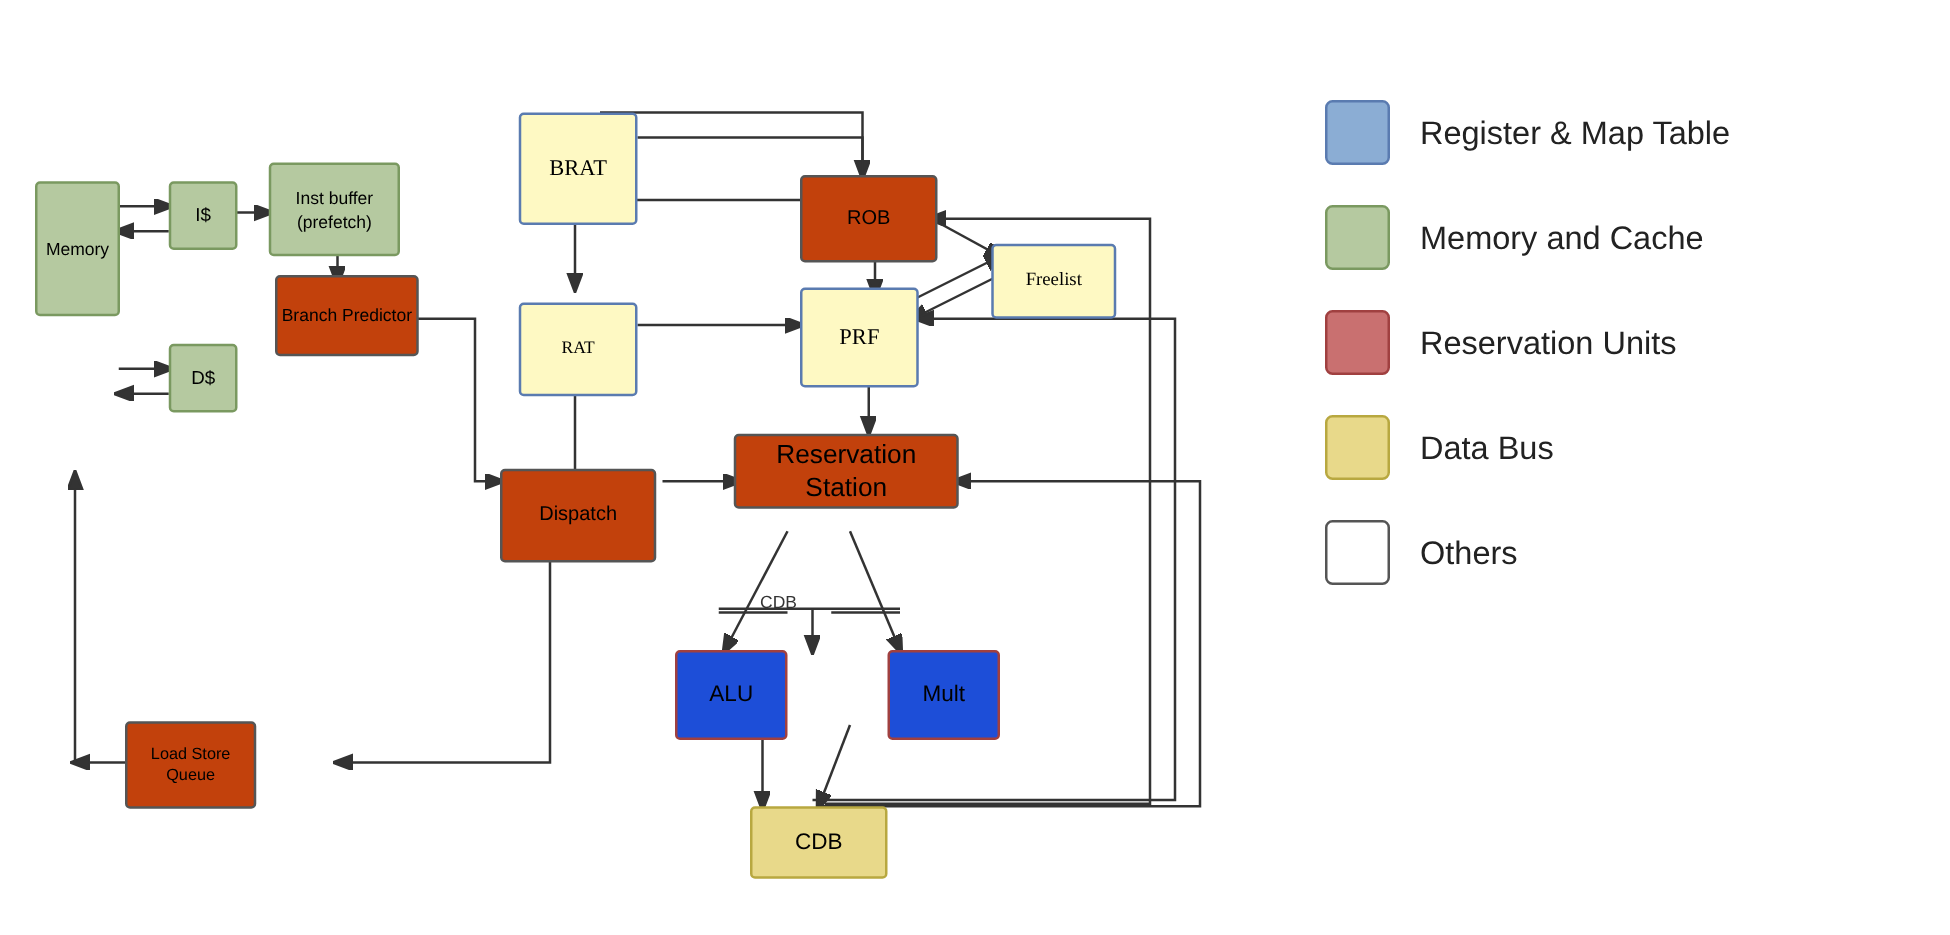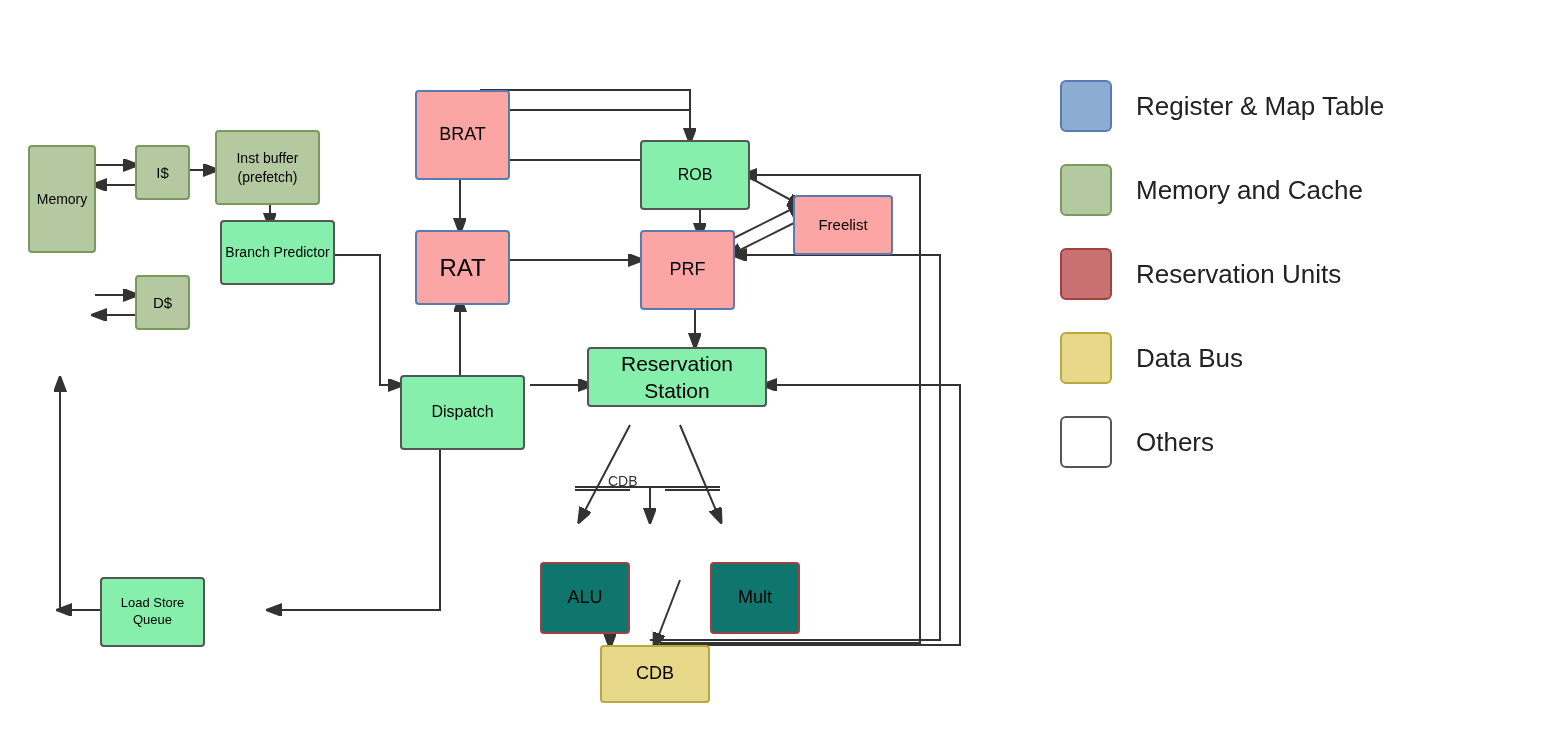--- a/index.html
+++ b/index.html
@@ -51,34 +51,34 @@
       font-weight: 500;
       border-radius: 4px;
       border: 2px solid #555;
       line-height: 1.3;
     }
     .node-green {
       background: #b5c9a0;
       border-color: #7a9960;
     }
     .node-blue {
-      background: #fca5a5;
+      background: #fef9c3;
       border-color: #5a7bb0;
+      font-family: Liberation Serif, serif;
     }
     .node-red {
-      background: #0f766e;
+      background: #1d4ed8;
       border-color: #a04040;
-      margin-top: 42px;
     }
     .node-yellow {
       background: #e8d98a;
       border-color: #b8a840;
     }
     .node-white {
-      background: #86efac;
+      background: #c2410c;
       border-color: #555;
       justify-content: center;
     }
     svg.arrows {
       position: absolute;
       left: 0; top: 0;
       width: 1050px;
       height: 748px;
       pointer-events: none;
     }
@@ -190,21 +190,21 @@
 
   <div class="node node-white" style="left:100px; top:577px; width:105px; height:70px; font-size:13px;">
     <span>Load Store
 Queue</span>
   </div>
 
   <div class="node node-blue" style="left:415px; top:90px; width:95px; height:90px; font-size:18px;">
     <span>BRAT</span>
   </div>
 
-  <div class="node node-blue" style="left:415px; top:230px; width:95px; height:75px; font-size:24px;">
+  <div class="node node-blue" style="left:415px; top:242px; width:95px; height:75px; font-size:14px;">
     <span>RAT</span>
   </div>
 
   <div class="node node-white" style="left:400px; top:355px; width:125px; height:75px; font-size:16px;margin-top:20px;">
     <span>Dispatch</span>
   </div>
 
   <div class="node node-white" style="left:640px; top:140px; width:110px; height:70px; font-size:16px;">
     <span>ROB</span>
   </div>

